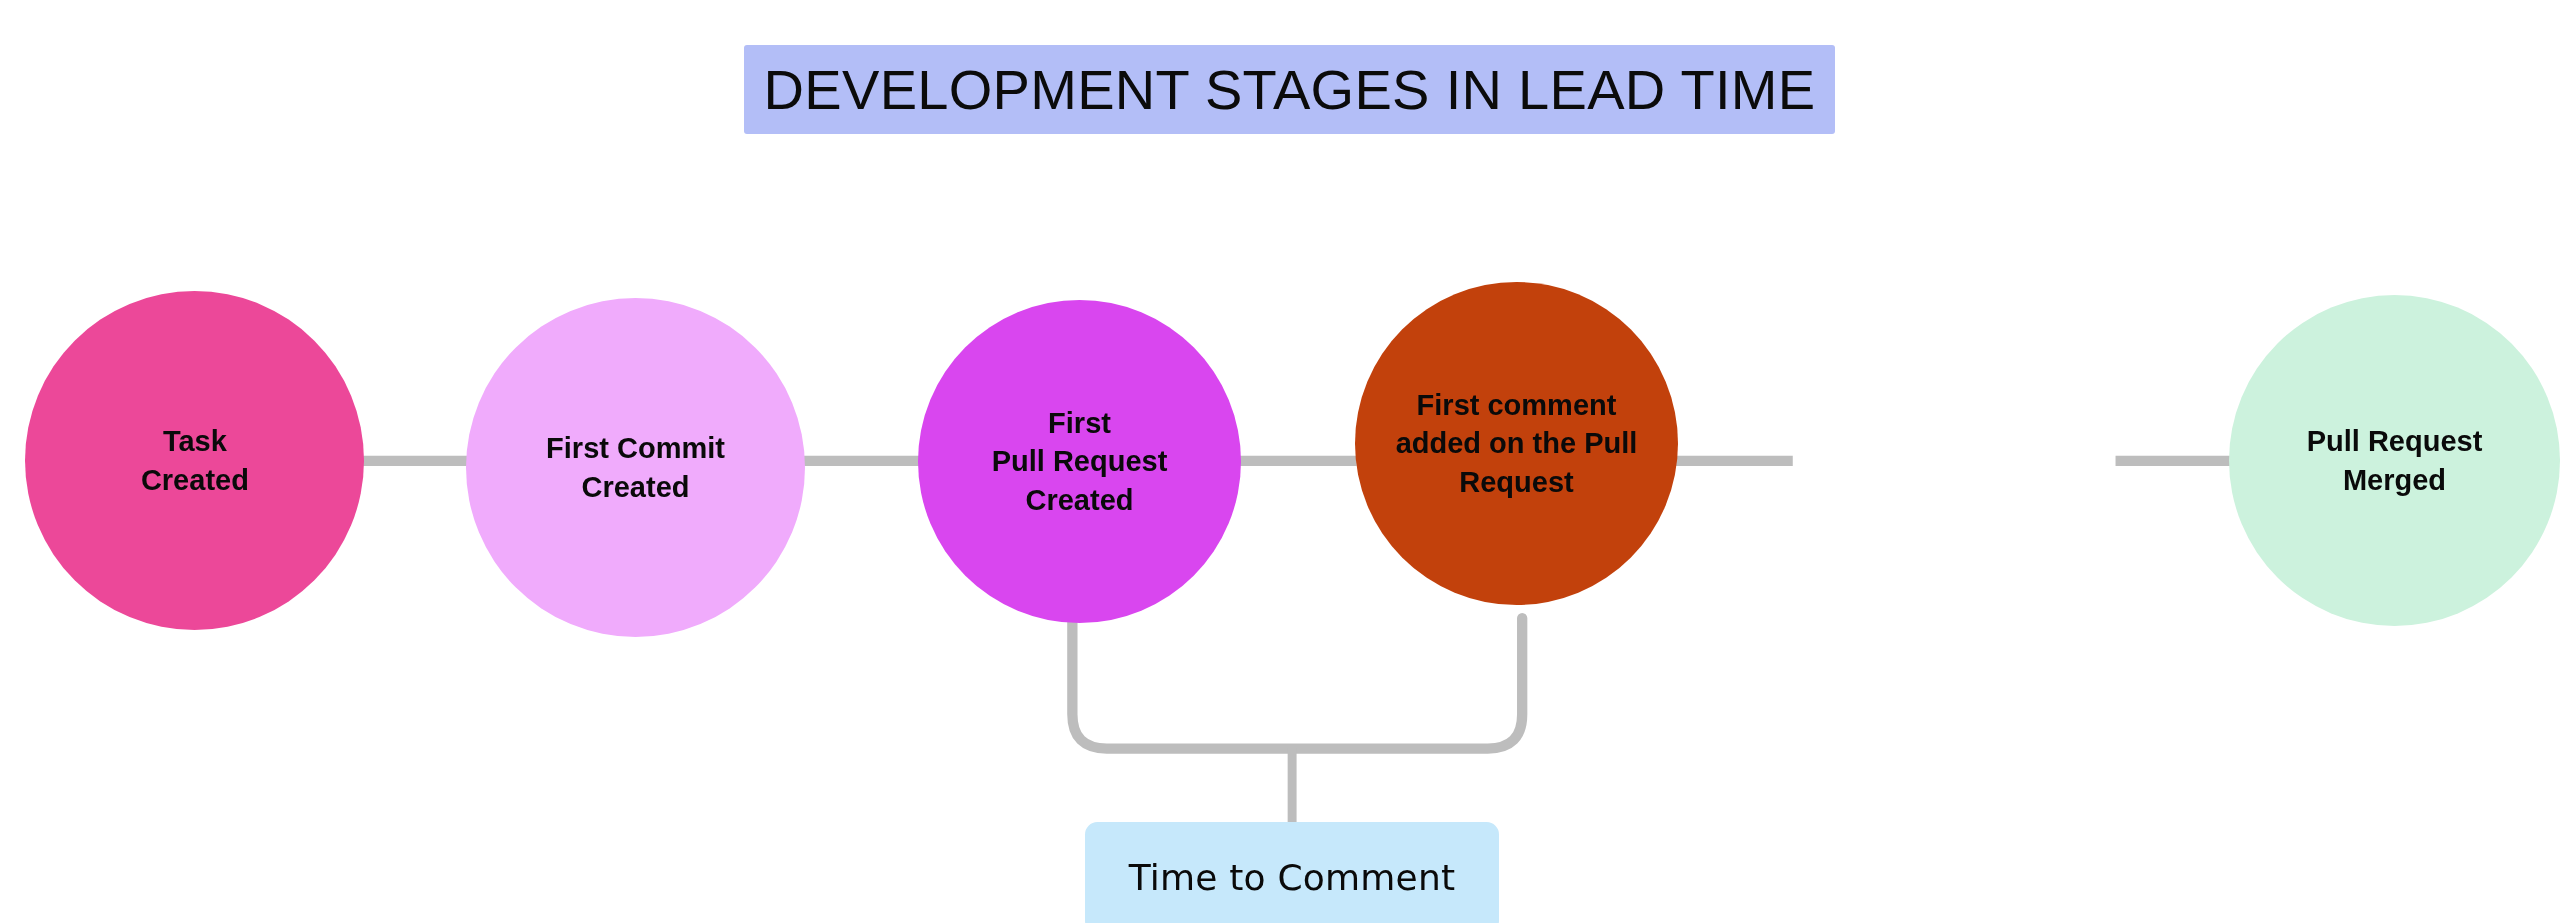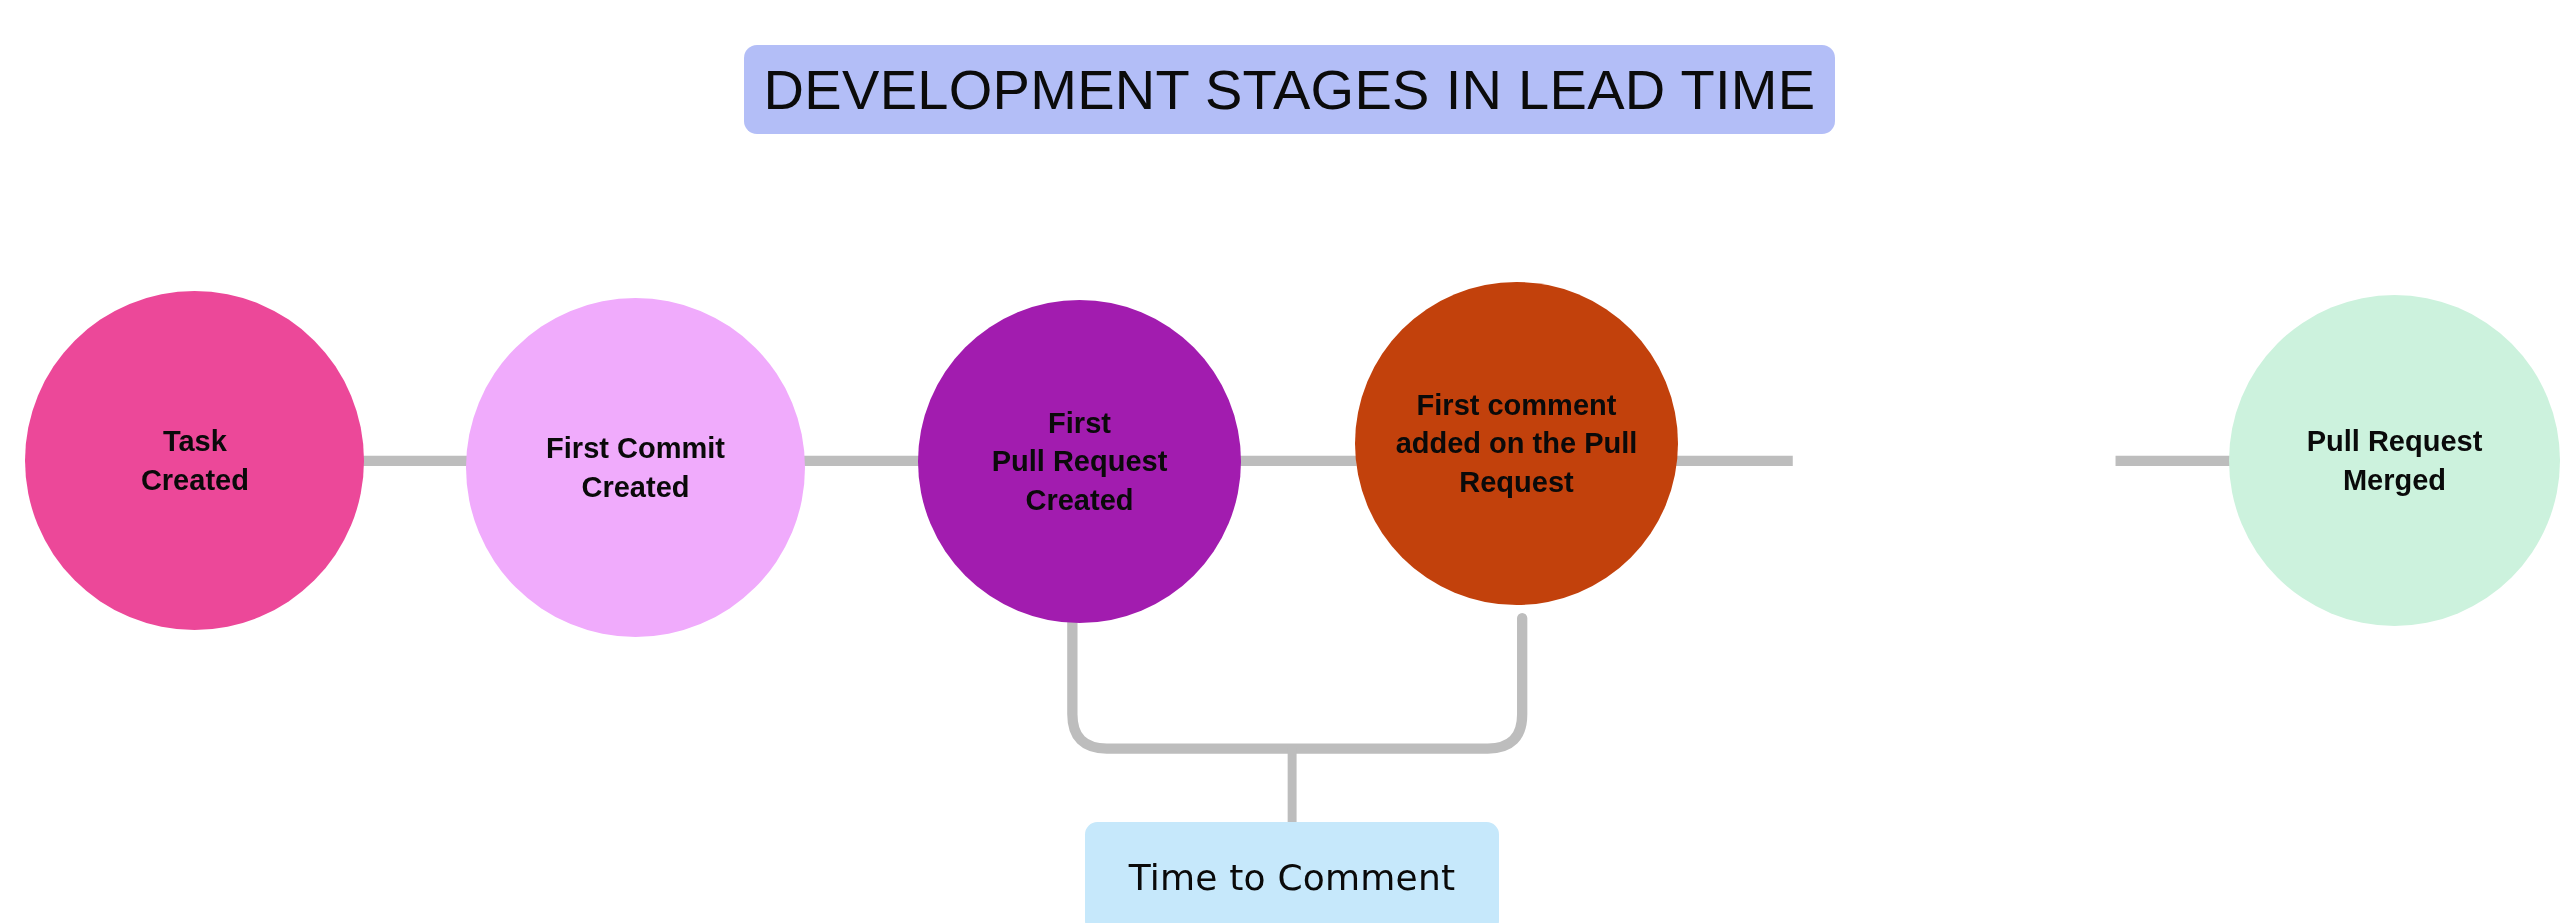--- a/index.html
+++ b/index.html
@@ -21,21 +21,21 @@
   }
 
   
   .title-box {
     position: absolute;
     left: 744px;
     top: 45px;
     width: 1091px;
     height: 89px;
     background: #b3bef7;
-    border-radius: 13px;
+    border-radius: 3px;
     display: flex;
     align-items: center;
     justify-content: center;
     box-sizing: border-box;
   }
   .title-text {
     font-family: "Liberation Sans", sans-serif;
     font-size: 56px;
     font-weight: 400;
     color: #0b0b0b;
@@ -127,21 +127,21 @@
   <div class="node" style="left:25.4px; top:291px; width:339px; height:339px; background:#ec4899;">
     <div class="node-label">Task
 Created</div>
   </div>
 
   <div class="node" style="left:466px; top:298px; width:339px; height:339px; background:#f0abfc;justify-content:flex-end;">
     <div class="node-label">First Commit
 Created</div>
   </div>
 
-  <div class="node" style="left:918px; top:300px; width:323px; height:323px; background:#a21caf;">
+  <div class="node" style="left:918px; top:300px; width:323px; height:323px; background:#d946ef;">
     <div class="node-label">First
 Pull Request
 Created</div>
   </div>
 
   <div class="node" style="left:1355px; top:282px; width:323px; height:323px; background:#c2410c;">
     <div class="node-label">First comment
 added on the Pull
 Request</div>
   </div>

